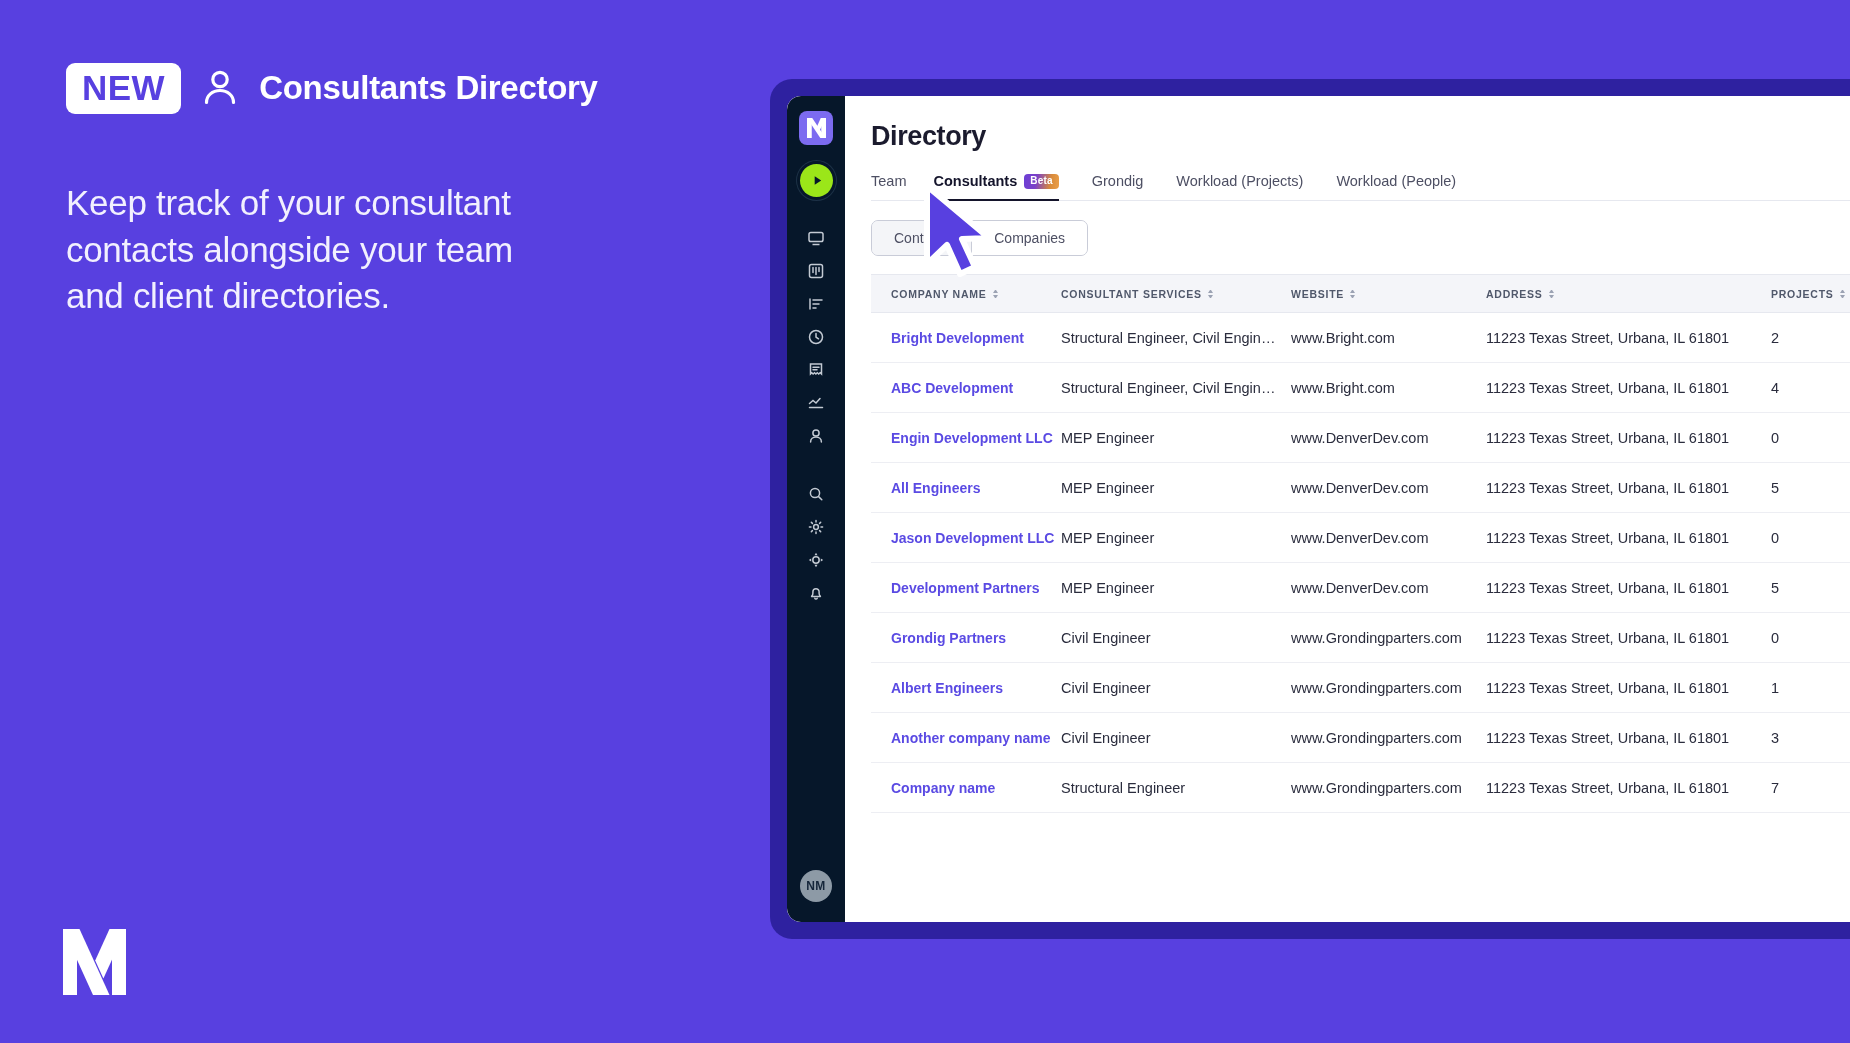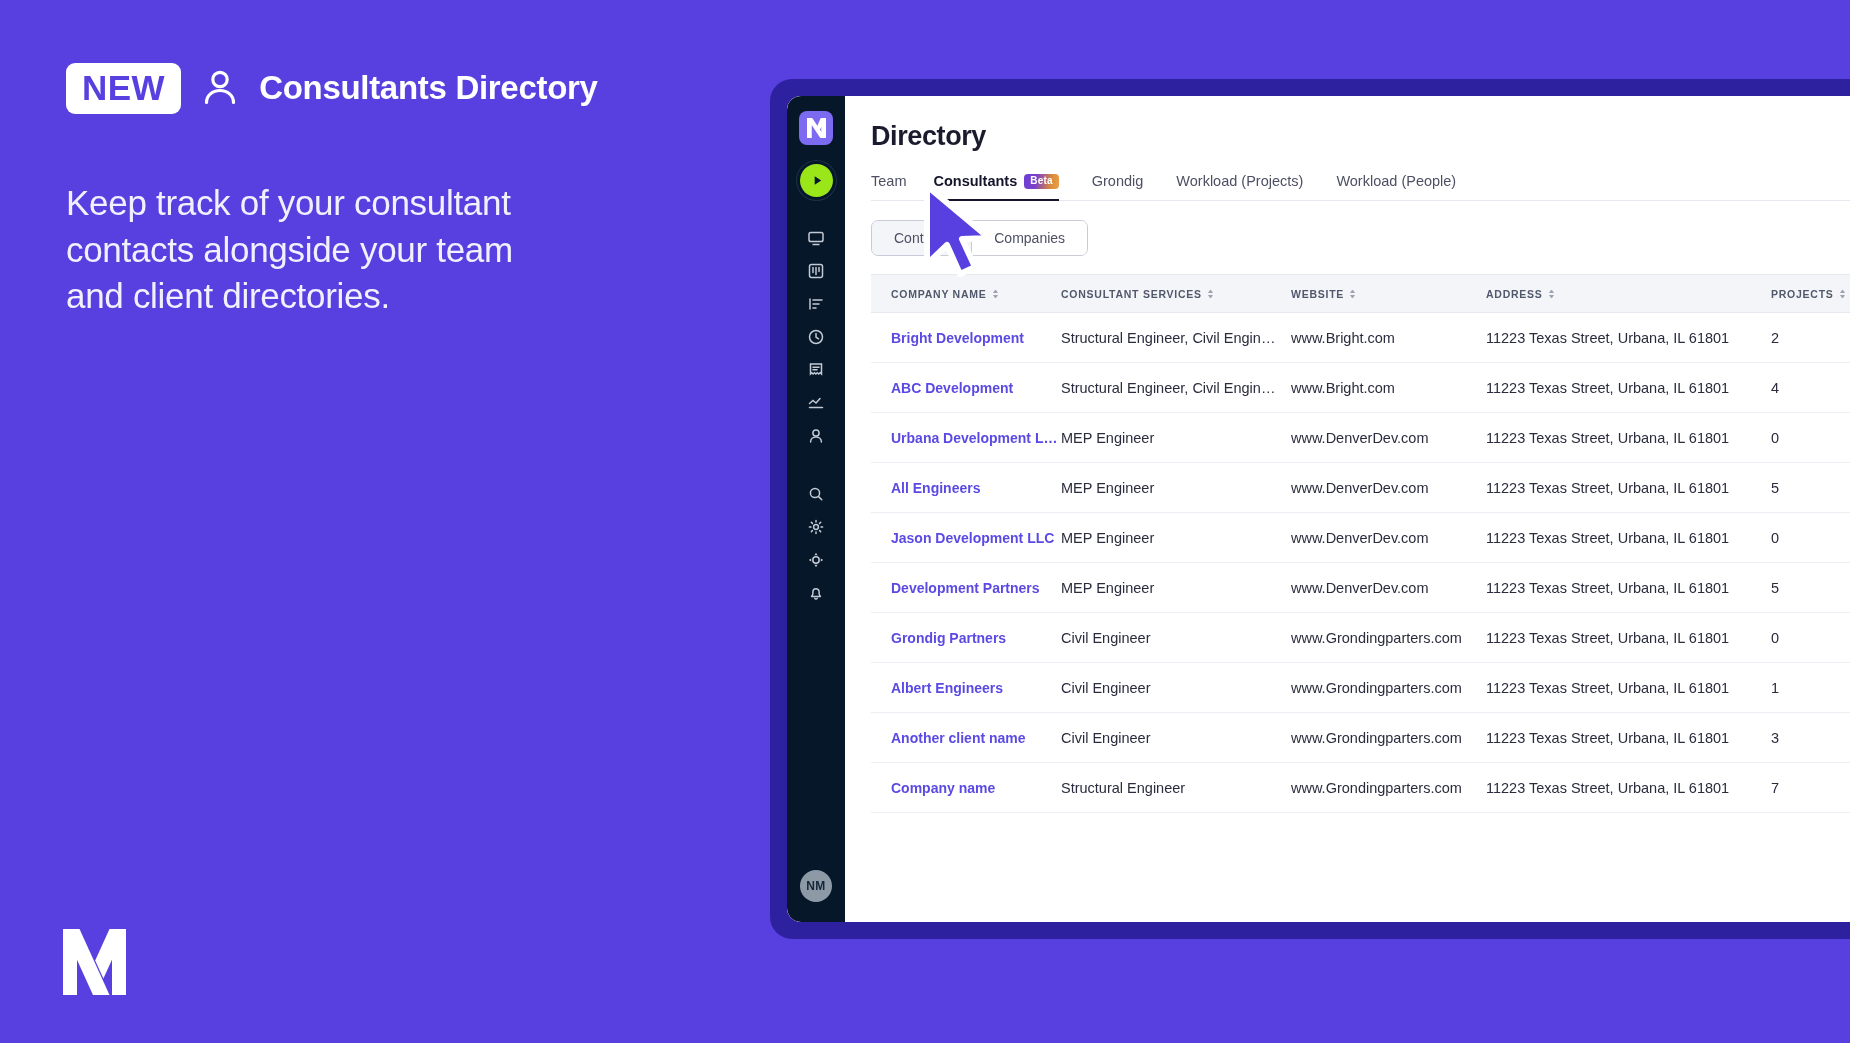--- a/index.html
+++ b/index.html
@@ -397,21 +397,21 @@
                 <td class="c-proj">2</td>
               </tr>
               <tr>
                 <td class="c-name link">ABC Development</td>
                 <td class="c-svc">Structural Engineer, Civil Engin…</td>
                 <td class="c-web">www.Bright.com</td>
                 <td class="c-addr">11223 Texas Street, Urbana, IL 61801</td>
                 <td class="c-proj">4</td>
               </tr>
               <tr>
-                <td class="c-name link">Urbana Development LLC</td>
+                <td class="c-name link">Engin Development LLC</td>
                 <td class="c-svc">MEP Engineer</td>
                 <td class="c-web">www.DenverDev.com</td>
                 <td class="c-addr">11223 Texas Street, Urbana, IL 61801</td>
                 <td class="c-proj">0</td>
               </tr>
               <tr>
                 <td class="c-name link">All Engineers</td>
                 <td class="c-svc">MEP Engineer</td>
                 <td class="c-web">www.DenverDev.com</td>
                 <td class="c-addr">11223 Texas Street, Urbana, IL 61801</td>
@@ -439,21 +439,21 @@
                 <td class="c-proj">0</td>
               </tr>
               <tr>
                 <td class="c-name link">Albert Engineers</td>
                 <td class="c-svc">Civil Engineer</td>
                 <td class="c-web">www.Grondingparters.com</td>
                 <td class="c-addr">11223 Texas Street, Urbana, IL 61801</td>
                 <td class="c-proj">1</td>
               </tr>
               <tr>
-                <td class="c-name link">Another client name</td>
+                <td class="c-name link">Another company name</td>
                 <td class="c-svc">Civil Engineer</td>
                 <td class="c-web">www.Grondingparters.com</td>
                 <td class="c-addr">11223 Texas Street, Urbana, IL 61801</td>
                 <td class="c-proj">3</td>
               </tr>
               <tr>
                 <td class="c-name link">Company name</td>
                 <td class="c-svc">Structural Engineer</td>
                 <td class="c-web">www.Grondingparters.com</td>
                 <td class="c-addr">11223 Texas Street, Urbana, IL 61801</td>

